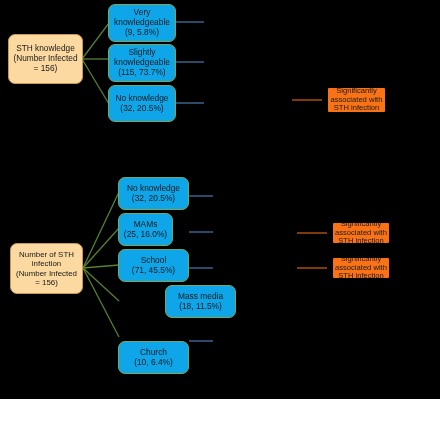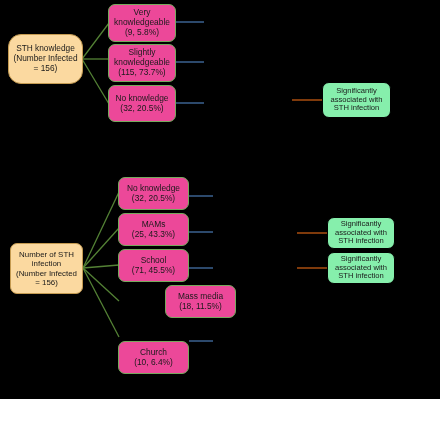--- a/index.html
+++ b/index.html
@@ -44,27 +44,27 @@
     line-height: 1.18;
     overflow: hidden;
   }
   .node .ln { display: block; width: 100%; }
   .node-root {
     background: #fbd9a0;
     border: 1px solid #c49a50;
     font-size: 8.3px;
   }
   .node-branch {
-    background: #ec4899;
+    background: #0ea5e9;
     border: 1px solid #76a85d;
     font-size: 8.4px;
   }
   .node-note {
-    background: #86efac;
-    border: 1px solid #000000;
+    background: #f97316;
+    border: 6px solid #000000;
     font-size: 7.6px;
   }
   #bottom-strip {
     position: absolute;
     left: 0;
     top: 399px;
     width: 440px;
     height: 25px;
     background: #ffffff;
   }
@@ -97,21 +97,21 @@
     <line x1="189" y1="196" x2="213" y2="196" stroke="#4472a8" stroke-width="1.3"></line>
     <line x1="189" y1="232" x2="213" y2="232" stroke="#4472a8" stroke-width="1.3"></line>
     <line x1="189" y1="268" x2="213" y2="268" stroke="#4472a8" stroke-width="1.3"></line>
     <line x1="189" y1="304" x2="213" y2="304" stroke="#4472a8" stroke-width="1.3"></line>
     <line x1="189" y1="341" x2="213" y2="341" stroke="#4472a8" stroke-width="1.3"></line>
 
     <line x1="297" y1="233" x2="328" y2="233" stroke="#c55a11" stroke-width="1.3"></line>
     <line x1="297" y1="268" x2="328" y2="268" stroke="#c55a11" stroke-width="1.3"></line>
   </svg>
 
-  <div class="node node-root" style="left:8px; top:34px; width:75px; height:50px;border-radius:13px;">
+  <div class="node node-root" style="left:8px; top:34px; width:75px; height:50px;">
     <span class="ln">STH knowledge</span>
     <span class="ln">(Number Infected</span>
     <span class="ln">= 156)</span>
   </div>
 
   <div class="node node-branch" style="left:108px; top:4px; width:68px; height:38px;">
     <span class="ln">Very</span>
     <span class="ln">knowledgeable</span>
     <span class="ln">(9, 5.8%)</span>
   </div>
@@ -138,23 +138,23 @@
     <span class="ln">infection</span>
     <span class="ln">(Number Infected</span>
     <span class="ln">= 156)</span>
   </div>
 
   <div class="node node-branch" style="left:118px; top:177px; width:71px; height:33px;">
     <span class="ln">No knowledge</span>
     <span class="ln">(32, 20.5%)</span>
   </div>
 
-  <div class="node node-branch" style="left:118px; top:213px; width:71px; height:33px;">
+  <div class="node node-branch" style="left:118px; top:213px; width:55px; height:33px;">
     <span class="ln">MAMs</span>
-    <span class="ln">(25, 43.3%)</span>
+    <span class="ln">(25, 16.0%)</span>
   </div>
 
   <div class="node node-branch" style="left:118px; top:249px; width:71px; height:33px;">
     <span class="ln">School</span>
     <span class="ln">(71, 45.5%)</span>
   </div>
 
   <div class="node node-branch" style="left:118px; top:285px; width:71px; height:33px;margin-left:47px;">
     <span class="ln">Mass media</span>
     <span class="ln">(18, 11.5%)</span>

